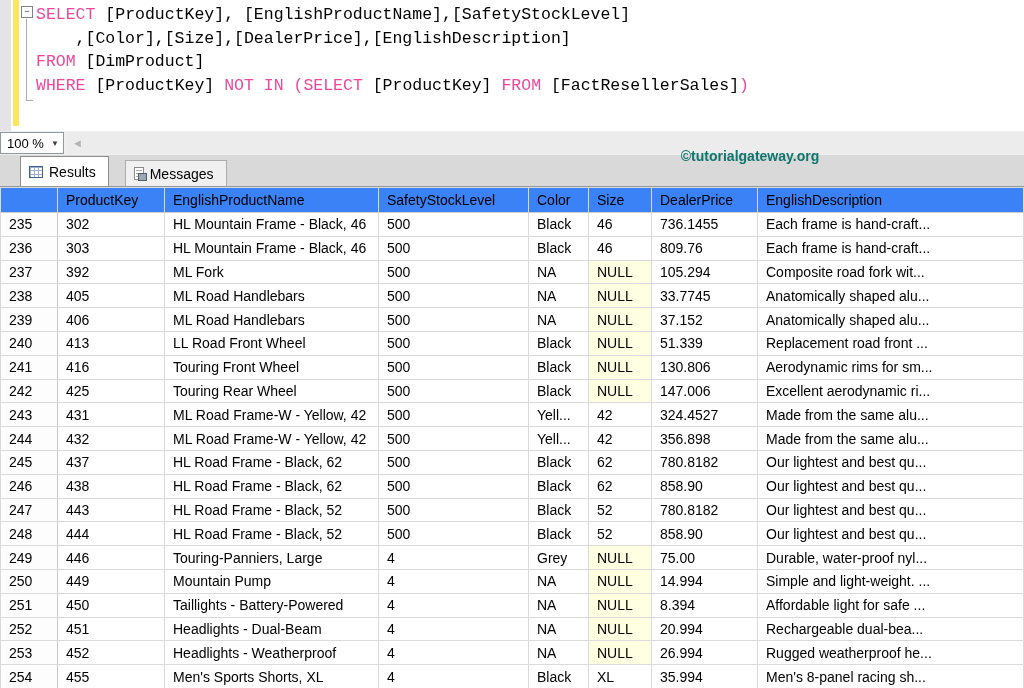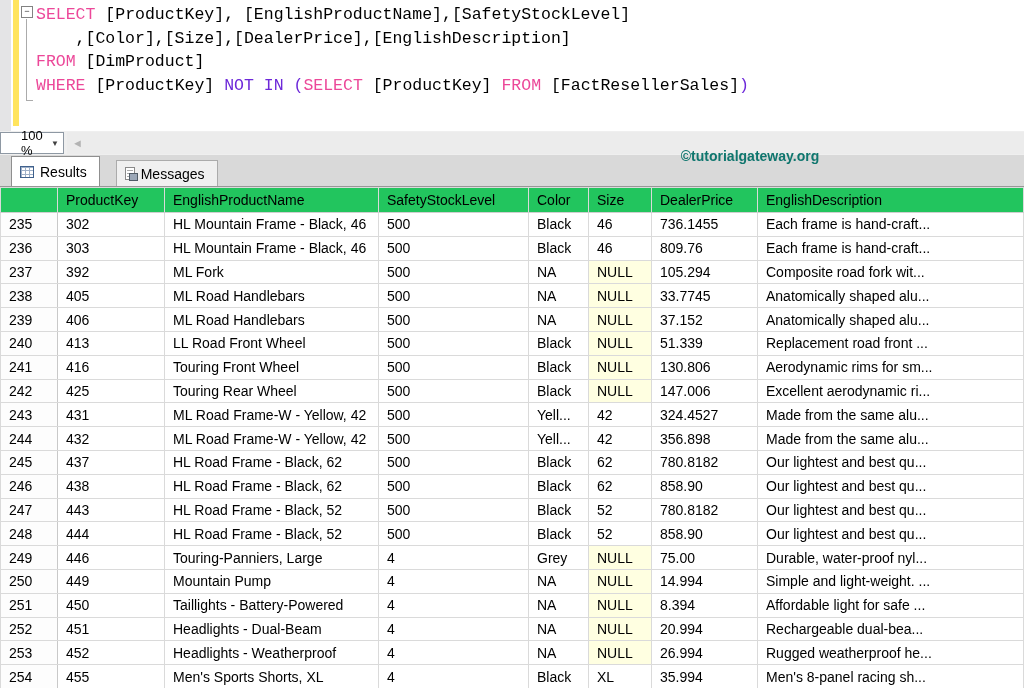--- a/index.html
+++ b/index.html
@@ -19,40 +19,40 @@
   }
   .fold-line { position:absolute; left:26px; top:19px; width:7px; height:82px;
     border-left:1px solid #ABABAB; border-bottom:1px solid #ABABAB; }
   .code {
     position:absolute; left:36px; top:3px;
     font-family:"Liberation Mono", monospace; font-size:16.5px; line-height:23.5px;
     white-space:pre; cursor:text;
   }
   .tok-kw   { color:#ec4899; }
   .tok-id   { color:#000000; }
-  .tok-gray { color:#6d28d9; }
+  .tok-gray { color:#ec4899; }
   
   .scroll-row { position:absolute; left:0; top:131px; width:1024px; height:24px; background:#EFEFEF; }
   .zoom-combo {
     position:absolute; left:0; top:1px; width:64px; height:22px;
     background:#fff; border:1px solid #8E98A3; display:flex; align-items:center;
-    justify-content:space-between; padding:0 4px 0 20px; font-size:13px; cursor:pointer;
+    justify-content:space-between; padding:0 4px 0 6px; font-size:13px; cursor:pointer;
   }
   .combo-arrow { font-size:8px; color:#404040; }
   .hscrollbar { position:absolute; left:67px; top:1px; right:0; height:22px; background:#ECECEC; }
   .scroll-arrow { font-size:11px; color:#B3B3B3; line-height:22px; padding-left:5px; cursor:pointer; }
   
   .watermark {
     position:absolute; left:620px; top:148px; width:260px; text-align:center;
     font-size:14px; font-weight:bold; color:#0f766e; z-index:6;
   }
   
   .tab-row {
     position:absolute; left:0; top:155px; width:1024px; height:31px;
-    background:#D9D9D9; display:flex; align-items:flex-end; padding-left:11px;
+    background:#D9D9D9; display:flex; align-items:flex-end; padding-left:20px;
   }
   .tab {
     display:flex; align-items:center; gap:6px; padding:0 12px 0 8px;
     font-size:14px; cursor:pointer; position:relative;
   }
   .tab.active {
     background:#fff; height:30px; border:1px solid #8F8F8F; border-bottom:none; z-index:2;
   }
   .tab.inactive {
     background:#F0F0F0; height:26px; border:1px solid #ABABAB; border-bottom:none; margin-left:16px;
@@ -76,21 +76,21 @@
   .grid-wrap {
     position:absolute; left:0; top:186px; width:1024px; bottom:0;
     border-top:1px solid #979797; overflow:hidden; background:#fff;
   }
   table { border-collapse:collapse; table-layout:fixed; width:1024px; font-size:14px; }
   th, td {
     border:1px solid #DADADA; padding:0 2px 0 8px; height:23.8px;
     overflow:hidden; white-space:nowrap; text-align:left; font-weight:normal; color:#000;
     cursor:default;
   }
-  thead th { height:25px; background:#22c55e; border-bottom:1px solid #CFCFCF; }
+  thead th { height:25px; background:#3b82f6; border-bottom:1px solid #CFCFCF; }
   td.rownum { background:#FDFDFD; border-right:1px solid #C9C9C9; }
   td.null-cell { background:#FFFFE1; }
   .c0{width:57px;margin-left:46px;} .c1{width:107px;} .c2{width:214px;} .c3{width:150px;}
   .c4{width:60px;margin-top:48px;} .c5{width:63px;} .c6{width:106px;} .c7{width:auto;}
 </style>
 </head>
 <body>
 
 <div class="screen">
 

